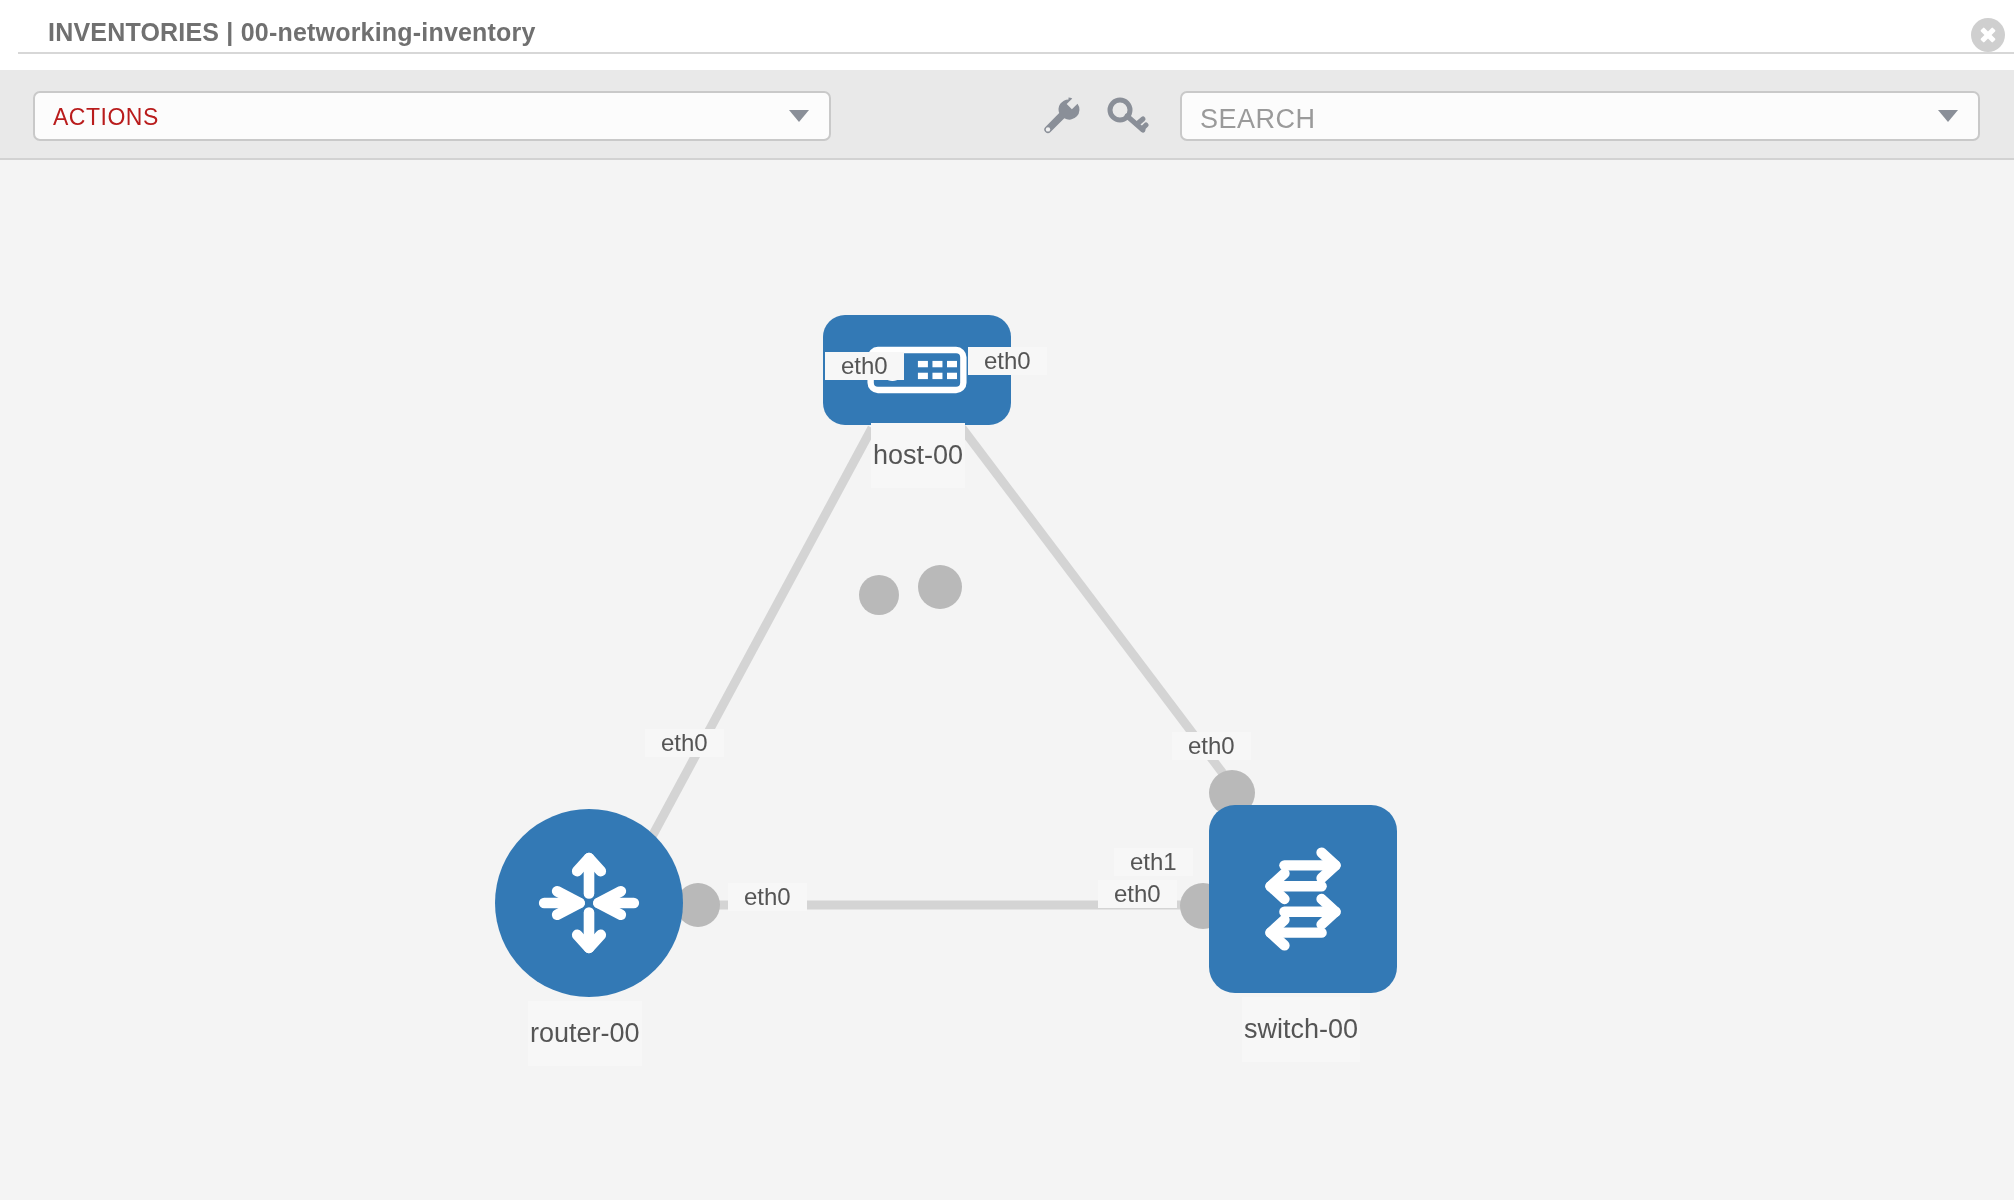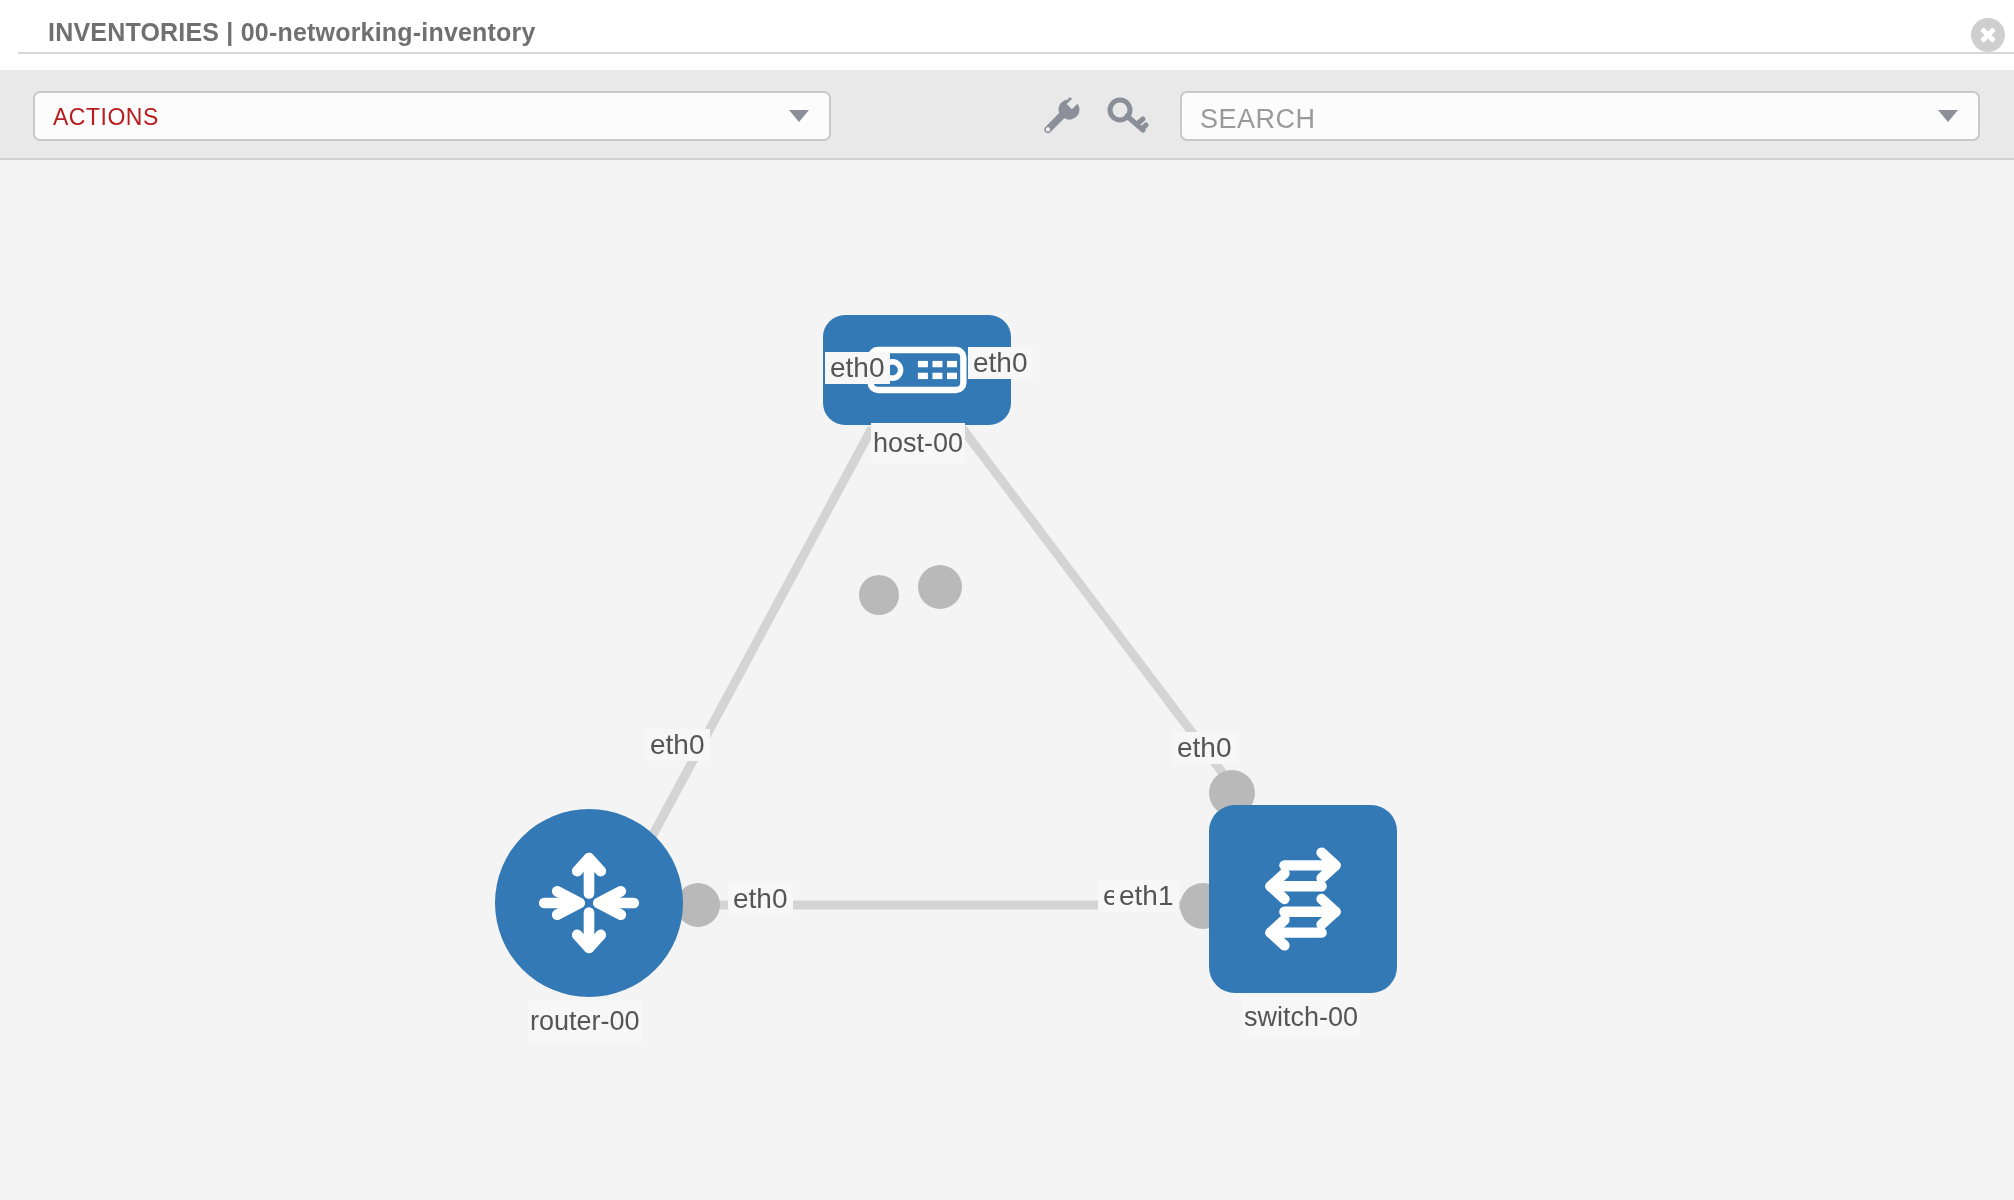--- a/index.html
+++ b/index.html
@@ -99,21 +99,21 @@
     position: absolute; left: 0; top: 0;
     background: #3379b5;
     display: flex; align-items: center; justify-content: center;
     cursor: pointer;
   }
   .node-label {
     position: absolute;
     font-size: 27px; color: #555555;
     background: #f7f7f7;
     white-space: nowrap;
-    padding: 5px 2px;
+    padding: 17px 2px;
   }
 
   
   #node-host { left: 823px; top: 155px; }
   #node-host .node-shape { width: 188px; height: 110px; border-radius: 22px; }
   #node-host .node-label { left: 48px; top: 108px; }
 
   
   #node-router { left: 495px; top: 649px; }
   #node-router .node-shape { width: 188px; height: 188px; border-radius: 50%; }
@@ -126,24 +126,24 @@
 
   
   .knob {
     position: absolute;
     background: #b9b9b9; border-radius: 50%;
   }
 
   
   .edge-label {
     position: absolute;
-    font-size: 28px; color: #555555;
+    font-size: 24px; color: #555555;
     background: #f7f7f7;
     white-space: nowrap;
-    padding: 0 5px;
+    padding: 0 16px;
   }
 </style>
 </head>
 <body>
 
 <div class="header">
   <div class="page-title">INVENTORIES | 00-networking-inventory</div>
   <div class="close-btn"></div>
 </div>
 
@@ -244,15 +244,15 @@
     </div>
     <div class="node-label">switch-00</div>
   </div>
 
   <div class="edge-label" style="left:825px; top:192px;">eth0</div>
   <div class="edge-label" style="left:968px; top:187px;">eth0</div>
   <div class="edge-label" style="left:645px; top:569px;">eth0</div>
   <div class="edge-label" style="left:728px; top:723px;">eth0</div>
   <div class="edge-label" style="left:1172px; top:572px;">eth0</div>
   <div class="edge-label" style="left:1098px; top:720px;">eth0</div>
-  <div class="edge-label" style="left:1114px; top:720px;text-align:center;">eth1</div>
+  <div class="edge-label" style="left:1114px; top:688px;text-align:center;">eth1</div>
 
 </div>
 
 </body></html>

